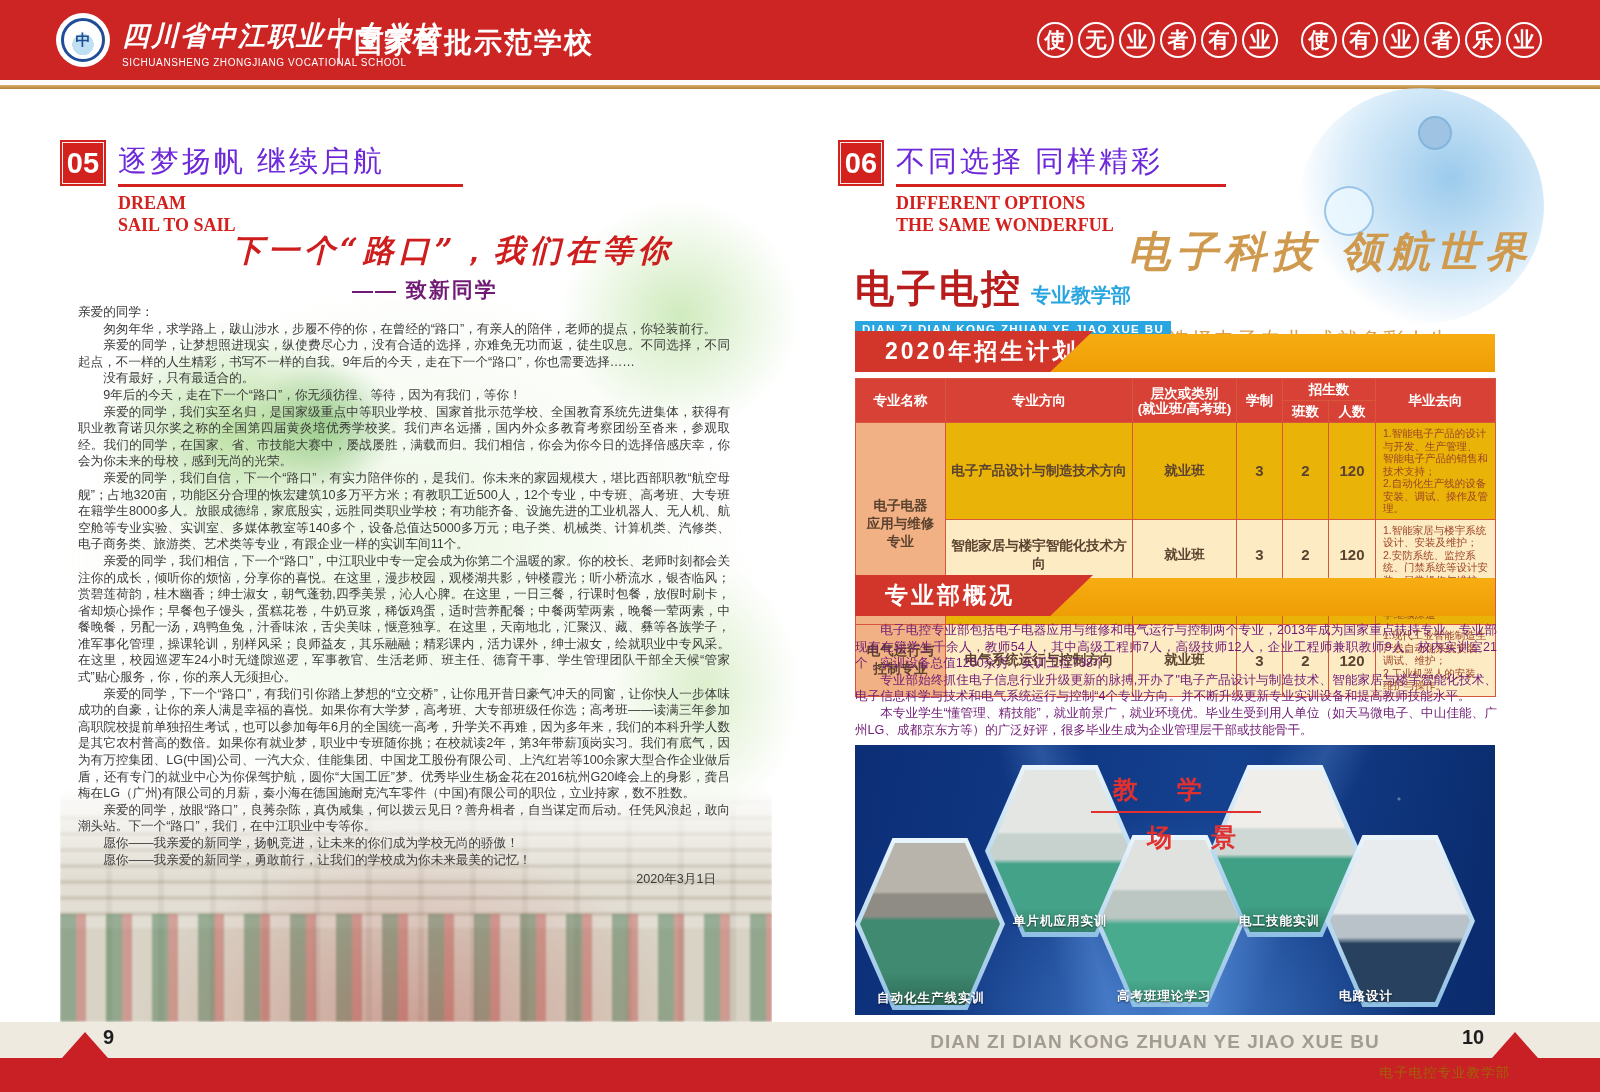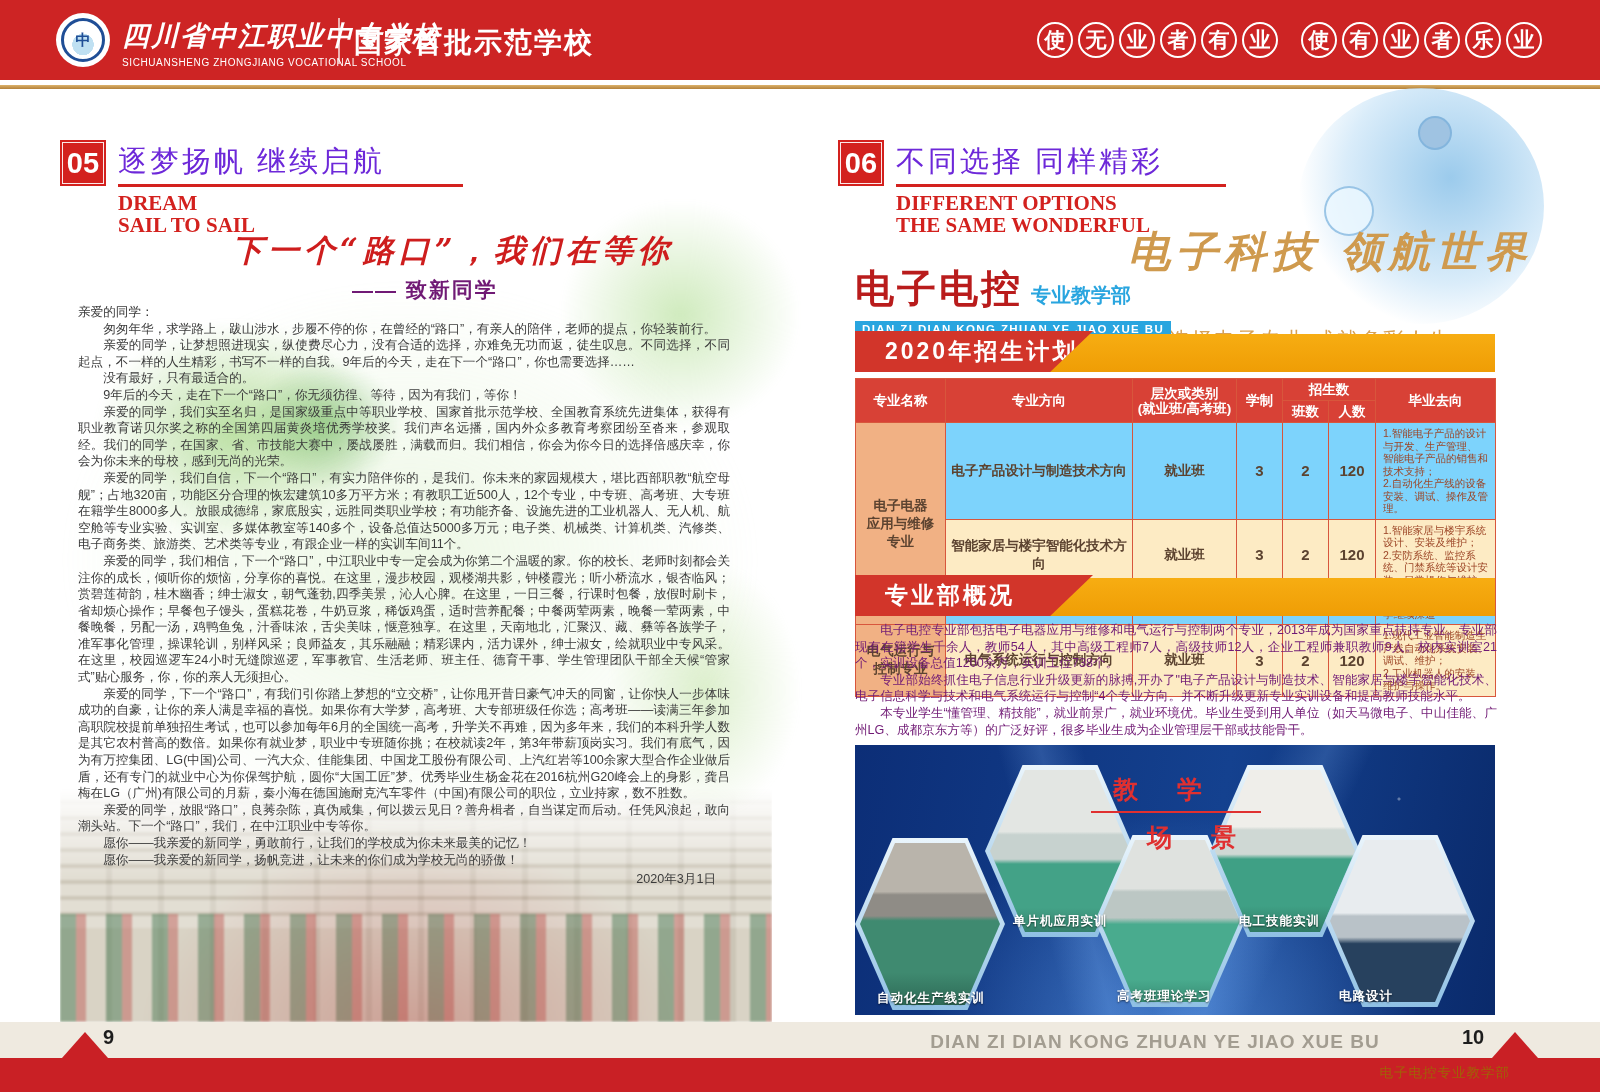--- a/index.html
+++ b/index.html
@@ -29,21 +29,21 @@
          margin-left:5px; }
   .cgap { width:18px; }
 
   
   .secnum { position:absolute; width:46px; height:46px; background:#d3211e; color:#fff;
             font-size:29px; font-weight:bold; display:flex; align-items:center; justify-content:center;
             box-shadow:inset 0 0 0 2px #d3211e, inset 0 0 0 3px rgba(255,255,255,.9); }
   .title-cn { position:absolute; color:#6d28d9; font-size:29px; font-weight:normal; letter-spacing:3px; }
   .title-line { position:absolute; height:3px; background:#d3211e; }
   .title-en { position:absolute; color:#d3211e; font-family:"Liberation Serif","DejaVu Serif",serif;
-              font-weight:bold; font-size:21px; line-height:22px; }
+              font-weight:bold; font-size:18px; line-height:22px; }
 
   
   .blob { position:absolute; border-radius:50%; filter:blur(3px); }
   .b1 { left:95px;  top:320px; width:280px; height:220px;
         background:radial-gradient(closest-side, rgba(125,195,80,.50), rgba(125,195,80,0)); }
   .b2 { left:250px; top:360px; width:150px; height:130px;
         background:radial-gradient(closest-side, rgba(70,160,50,.45), rgba(70,160,50,0)); }
   .b3 { left:560px; top:200px; width:240px; height:230px;
         background:radial-gradient(closest-side, rgba(150,210,110,.45), rgba(150,210,110,0)); }
   .b4 { left:60px;  top:280px; width:700px; height:560px;
@@ -103,21 +103,21 @@
                  clip-path:polygon(0 0,100% 0,82% 100%,0 100%); display:flex; align-items:center;
                  padding-left:30px; color:#fff; font-size:23px; font-weight:bold; letter-spacing:3px; }
 
   table.enroll { position:absolute; left:855px; top:378px; width:640px; border-collapse:collapse;
                  table-layout:fixed; }
   .enroll th, .enroll td { border:1px solid #d8563c; text-align:center; vertical-align:middle; }
   .enroll thead th { background:#d84136; color:#fff; font-size:13.5px; font-weight:bold;
                      white-space:pre-line; line-height:15px; padding:3px 2px; }
   .enroll tbody td { font-size:13.5px; color:#5c4330; font-weight:bold; padding:3px 4px; }
   .enroll .c-major { background:#f1b184; }
-  .enroll tr.ra td { background:#7dd3fc; }
+  .enroll tr.ra td { background:#eab308; }
   .enroll tr.rb td { background:#fdebc4; }
   .enroll tr.ra td.c-major, .enroll tr.rb td.c-major { background:#f1b184; }
   .enroll td.dest { font-size:10.5px; line-height:12.5px; text-align:left; color:#9c4526;
                     font-weight:normal; white-space:pre-line; padding:4px 7px; }
   .enroll td.num { font-size:15px; }
 
   .overview { position:absolute; left:855px; top:622px; width:642px; font-size:12.6px;
               line-height:16.6px; color:#701a75; text-align:justify; }
   .overview p { text-indent:2em; }
 
@@ -229,22 +229,22 @@
       <p class="salut">亲爱的同学：</p>
       <p>匆匆年华，求学路上，跋山涉水，步履不停的你，在曾经的“路口”，有亲人的陪伴，老师的提点，你轻装前行。</p>
       <p>亲爱的同学，让梦想照进现实，纵使费尽心力，没有合适的选择，亦难免无功而返，徒生叹息。不同选择，不同起点，不一样的人生精彩，书写不一样的自我。9年后的今天，走在下一个“路口”，你也需要选择……</p>
       <p>没有最好，只有最适合的。</p>
       <p>9年后的今天，走在下一个“路口”，你无须彷徨、等待，因为有我们，等你！</p>
       <p>亲爱的同学，我们实至名归，是国家级重点中等职业学校、国家首批示范学校、全国教育系统先进集体，获得有职业教育诺贝尔奖之称的全国第四届黄炎培优秀学校奖。我们声名远播，国内外众多教育考察团纷至沓来，参观取经。我们的同学，在国家、省、市技能大赛中，屡战屡胜，满载而归。我们相信，你会为你今日的选择倍感庆幸，你会为你未来的母校，感到无尚的光荣。</p>
       <p>亲爱的同学，我们自信，下一个“路口”，有实力陪伴你的，是我们。你未来的家园规模大，堪比西部职教“航空母舰”；占地320亩，功能区分合理的恢宏建筑10多万平方米；有教职工近500人，12个专业，中专班、高考班、大专班在籍学生8000多人。放眼成德绵，家底殷实，远胜同类职业学校；有功能齐备、设施先进的工业机器人、无人机、航空舱等专业实验、实训室、多媒体教室等140多个，设备总值达5000多万元；电子类、机械类、计算机类、汽修类、电子商务类、旅游类、艺术类等专业，有跟企业一样的实训车间11个。</p>
       <p>亲爱的同学，我们相信，下一个“路口”，中江职业中专一定会成为你第二个温暖的家。你的校长、老师时刻都会关注你的成长，倾听你的烦恼，分享你的喜悦。在这里，漫步校园，观楼湖共影，钟楼霞光；听小桥流水，银杏临风；赏碧莲荷韵，桂木幽香；绅士淑女，朝气蓬勃,四季美景，沁人心脾。在这里，一日三餐，行课时包餐，放假时刷卡，省却烦心操作；早餐包子馒头，蛋糕花卷，牛奶豆浆，稀饭鸡蛋，适时营养配餐；中餐两荤两素，晚餐一荤两素，中餐晚餐，另配一汤，鸡鸭鱼兔，汁香味浓，舌尖美味，惬意独享。在这里，天南地北，汇聚汉、藏、彝等各族学子，准军事化管理，操课轮训，别样风采；良师益友，其乐融融；精彩课内，活力课外，绅士淑女，绘就职业中专风采。在这里，校园巡逻车24小时无缝隙巡逻，军事教官、生活老师、班主任、德育干事、学生管理团队干部全天候“管家式”贴心服务，你，你的亲人无须担心。</p>
       <p>亲爱的同学，下一个“路口”，有我们引你踏上梦想的“立交桥”，让你甩开昔日豪气冲天的同窗，让你快人一步体味成功的自豪，让你的亲人满是幸福的喜悦。如果你有大学梦，高考班、大专部班级任你选；高考班——读满三年参加高职院校提前单独招生考试，也可以参加每年6月的全国统一高考，升学关不再难，因为多年来，我们的本科升学人数是其它农村普高的数倍。如果你有就业梦，职业中专班随你挑；在校就读2年，第3年带薪顶岗实习。我们有底气，因为有万控集团、LG(中国)公司、一汽大众、佳能集团、中国龙工股份有限公司、上汽红岩等100余家大型合作企业做后盾，还有专门的就业中心为你保驾护航，圆你“大国工匠”梦。优秀毕业生杨金花在2016杭州G20峰会上的身影，龚吕梅在LG（广州)有限公司的月薪，秦小海在德国施耐克汽车零件（中国)有限公司的职位，立业持家，数不胜数。</p>
       <p>亲爱的同学，放眼“路口”，良莠杂陈，真伪咸集，何以拨云见日？善舟楫者，自当谋定而后动。任凭风浪起，敢向潮头站。下一个“路口”，我们，在中江职业中专等你。</p>
+      <p>愿你——我亲爱的新同学，扬帆竞进，让未来的你们成为学校无尚的骄傲！</p>
       <p>愿你——我亲爱的新同学，勇敢前行，让我们的学校成为你未来最美的记忆！</p>
-      <p>愿你——我亲爱的新同学，扬帆竞进，让未来的你们成为学校无尚的骄傲！</p>
       <p class="date">2020年3月1日</p>
     </div>
   </section>
 
   <section>
     <div class="tech"></div>
 
     <div class="secnum" style="left:838px; top:140px;">06</div>
     <div class="title-cn" style="left:896px; top:142px;">不同选择  同样精彩</div>
     <div class="title-line" style="left:896px; top:184px; width:330px;"></div>

